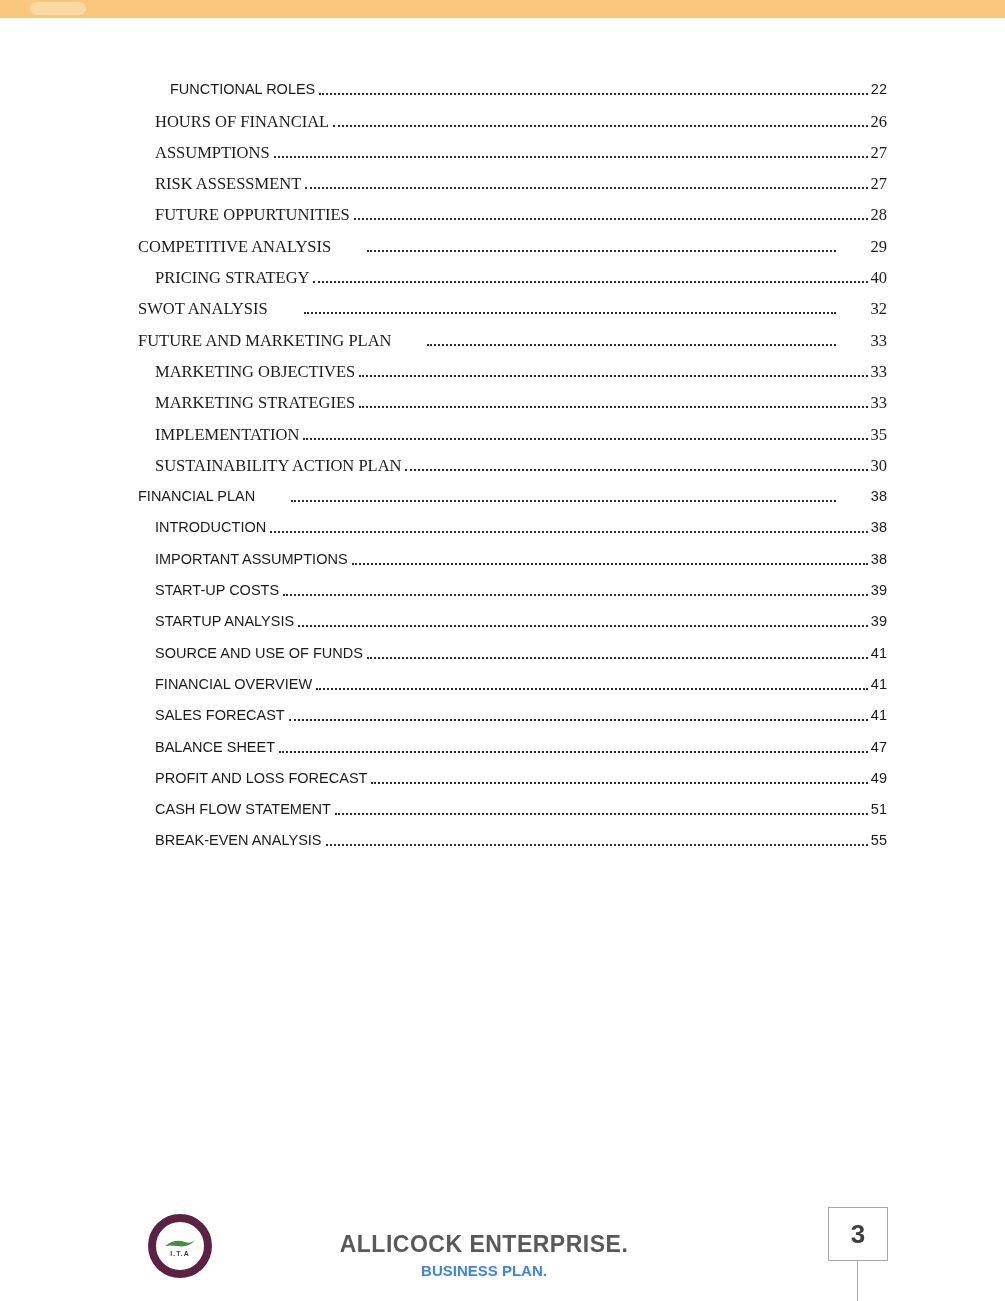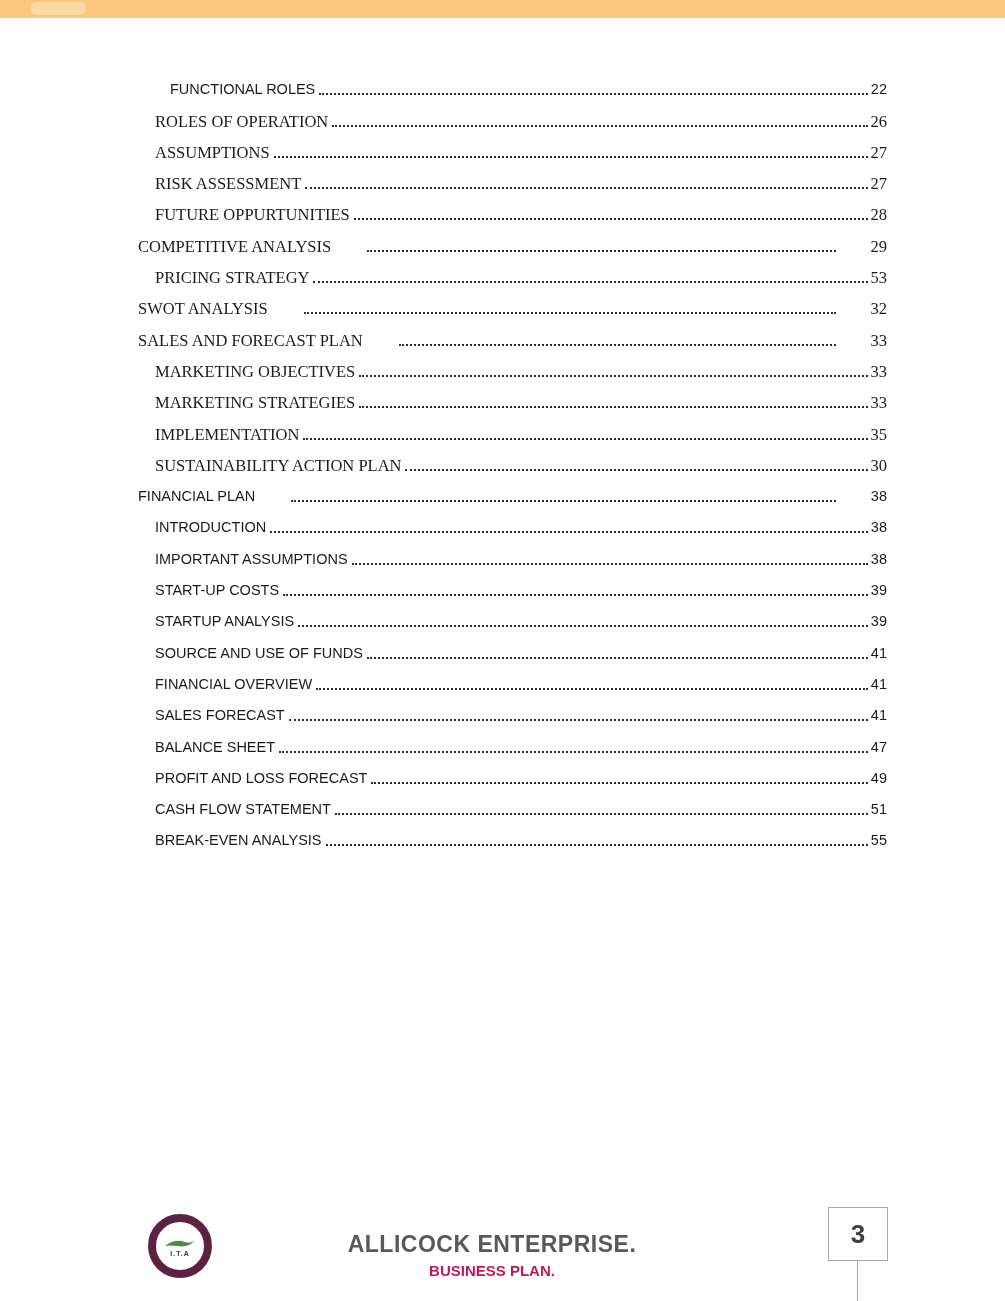--- a/index.html
+++ b/index.html
@@ -30,29 +30,29 @@
 
   
   .footer-logo{
     position:absolute;left:148px;top:1214px;width:64px;height:64px;border-radius:50%;
     border:8px solid #5b2341;background:#ffffff;box-sizing:border-box;
     display:flex;flex-direction:column;align-items:center;justify-content:center;
   }
   .logo-swoosh{width:34px;height:14px;display:block;}
   .logo-text{font-size:7px;font-weight:bold;color:#3a3a3a;letter-spacing:1px;line-height:7px;}
   .footer-center{
-    position:absolute;left:12px;top:1231px;width:960px;text-align:center;
+    position:absolute;left:4px;top:1231px;width:960px;text-align:center;
   }
   .company-name{
     font-family:"Liberation Sans", sans-serif;font-weight:bold;font-size:23px;
     color:#595959;letter-spacing:0.5px;line-height:26px;
   }
   .subtitle{
     font-family:"Liberation Sans", sans-serif;font-weight:bold;font-size:15px;
-    color:#be185d;margin-top:5px;line-height:18px;
+    color:#3b82f6;margin-top:5px;line-height:18px;
   }
   .page-number-box{
     position:absolute;left:828px;top:1207px;width:60px;height:54px;box-sizing:border-box;
     border:1px solid #a8a8a8;display:flex;align-items:center;justify-content:center;background:#ffffff;
   }
   .page-number{font-size:26px;font-weight:bold;color:#3f3f3f;font-family:"Liberation Sans", sans-serif;}
   .page-number-line{position:absolute;left:857px;top:1261px;width:1px;height:40px;background:#a8a8a8;}
 </style>
 </head>
 <body>
@@ -63,21 +63,21 @@
     <div class="top-bar-highlight"></div>
   </div>
 
   <div class="toc">
       <div class="toc-row level-2 font-sans">
       <span class="toc-label">FUNCTIONAL ROLES</span>
       <span class="leader"></span>
       <span class="toc-page">22</span>
     </div>
       <div class="toc-row level-1 font-serif">
-      <span class="toc-label">ROLES OF OPERATION</span>
+      <span class="toc-label">HOURS OF FINANCIAL</span>
       <span class="leader"></span>
       <span class="toc-page">26</span>
     </div>
       <div class="toc-row level-1 font-serif">
       <span class="toc-label">ASSUMPTIONS</span>
       <span class="leader"></span>
       <span class="toc-page">27</span>
     </div>
       <div class="toc-row level-1 font-serif">
       <span class="toc-label">RISK ASSESSMENT</span>
@@ -90,29 +90,29 @@
       <span class="toc-page">28</span>
     </div>
       <div class="toc-row level-0 font-serif">
       <span class="toc-label">COMPETITIVE ANALYSIS</span>
       <span class="leader"></span>
       <span class="toc-page">29</span>
     </div>
       <div class="toc-row level-1 font-serif">
       <span class="toc-label">PRICING STRATEGY</span>
       <span class="leader"></span>
-      <span class="toc-page">53</span>
+      <span class="toc-page">40</span>
     </div>
       <div class="toc-row level-0 font-serif">
       <span class="toc-label">SWOT ANALYSIS</span>
       <span class="leader"></span>
       <span class="toc-page">32</span>
     </div>
       <div class="toc-row level-0 font-serif">
-      <span class="toc-label">SALES AND FORECAST PLAN</span>
+      <span class="toc-label">FUTURE AND MARKETING PLAN</span>
       <span class="leader"></span>
       <span class="toc-page">33</span>
     </div>
       <div class="toc-row level-1 font-serif">
       <span class="toc-label">MARKETING OBJECTIVES</span>
       <span class="leader"></span>
       <span class="toc-page">33</span>
     </div>
       <div class="toc-row level-1 font-serif">
       <span class="toc-label">MARKETING STRATEGIES</span>

